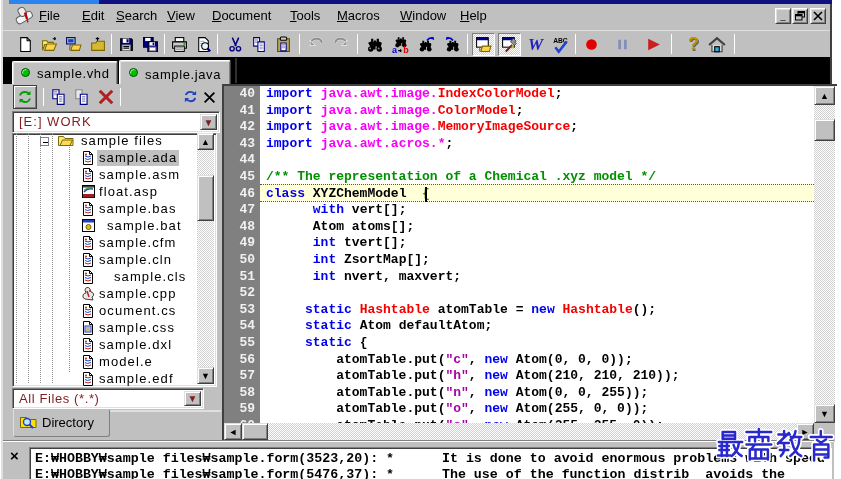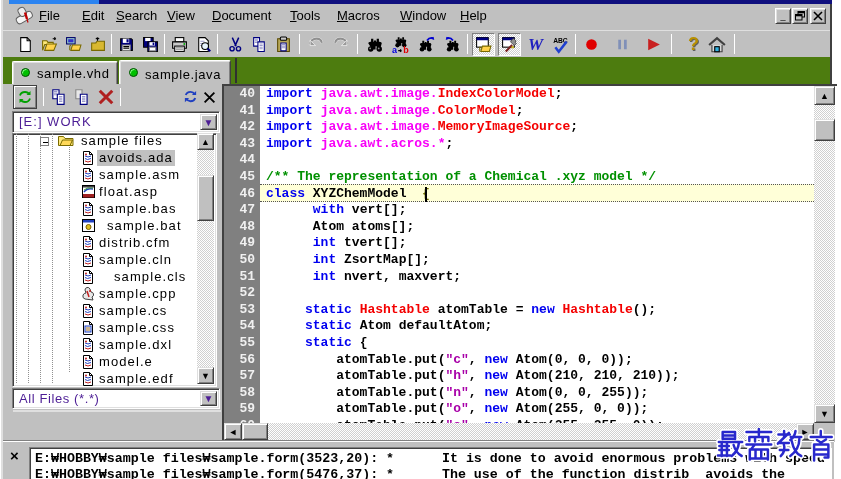--- a/index.html
+++ b/index.html
@@ -17,33 +17,33 @@
 
 #menubar{position:absolute;left:0;top:4px;width:100%;height:24px;background:#c0c0c0;
   font-size:13px;color:#000;}
 #menubar .mi{position:absolute;top:4px}
 
 #toolbar{position:absolute;left:0;top:30px;width:100%;height:27px;background:#c0c0c0;
   border-top:1px solid #dfdfdf;}
 .tbsep{position:absolute;top:3px;width:1px;height:20px;background:#808080;border-right:1px solid #fff;}
 .tbtn{position:absolute;top:2px;width:23px;height:23px;display:flex;align-items:center;justify-content:center;}
 
-#tabbar{position:absolute;left:0;top:57px;width:100%;height:27px;background:#4d7c0f;}
+#tabbar{position:absolute;left:0;top:57px;width:100%;height:27px;background:#000000;}
 .dtab{position:absolute;background:#c0c0c0;font-size:13px;letter-spacing:.6px;color:#000;
   border:1px solid;border-color:#ffffff #404040 #404040 #ffffff;border-bottom:none;
   box-shadow:inset 1px 1px 0 #dfdfdf, inset -1px 0 0 #808080;
   border-radius:2px 2px 0 0;}
 .gdot{position:absolute;width:9px;height:9px;border-radius:50%;background:#00c000;border:1px solid #005000;box-shadow:inset 1px 1px 0 #80ff80;}
 
 #lpanel{position:absolute;left:4px;top:84px;width:214px;height:356px;background:#c0c0c0;}
 #tree{position:absolute;left:5px;top:49px;width:205px;height:254px;background:#fff;
   border:1px solid;border-color:#808080 #fff #fff #808080;box-shadow:inset 1px 1px 0 #404040, inset -1px -1px 0 #dfdfdf;}
 .trow{position:absolute;height:17px;font-size:13px;letter-spacing:1.1px;color:#000;white-space:pre;}
 .combo{position:absolute;background:#fff;border:1px solid;border-color:#808080 #fff #fff #808080;
-  box-shadow:inset 1px 1px 0 #404040, inset -1px -1px 0 #dfdfdf;font-size:13px;color:#4c1d95;}
+  box-shadow:inset 1px 1px 0 #404040, inset -1px -1px 0 #dfdfdf;font-size:13px;color:#7f1d1d;}
 .cbarrow{position:absolute;right:2px;top:2px;bottom:2px;width:17px;background:#c0c0c0;
   border:1px solid;border-color:#dfdfdf #404040 #404040 #dfdfdf;box-shadow:inset 1px 1px 0 #fff, inset -1px -1px 0 #808080;
   display:flex;align-items:center;justify-content:center;font-size:10px;}
 
 #editor{position:absolute;left:219px;top:84px;width:615px;height:356px;background:#fff;
   border-left:2px solid #404040;border-top:2px solid #404040;}
 #gutter{position:absolute;left:0;top:0;width:36px;height:337px;background:#808080;
   font-family:"Liberation Mono",monospace;font-weight:bold;font-size:13px;color:#f0f0f0;
   text-align:right;padding-right:5px;line-height:16.6px;}
 #code{position:absolute;left:36px;top:0;width:554px;height:338px;background:none;overflow:hidden;
@@ -372,21 +372,21 @@
           </svg></div>
 <div class="trow" style="left:66px;top:-1px"><span style="padding:0 2px;line-height:16px;display:inline-block">sample files</span></div>
 <div class="abs" style="left:56px;top:24px;width:12px;height:1px;border-top:-2px dotted #909090"></div>
 <div class="abs" style="left:68px;top:16px"><svg width="14" height="16" viewBox="0 0 14 16">
             <path d="M2.5 1.5h6l3 3v10h-9z" fill="#fff" stroke="#000"></path>
             <path d="M8.5 1.5v3h3" fill="none" stroke="#000"></path>
             <path d="M4 6l3 1 3-1M4 8.5l2.5 1 3.5-1" stroke="#2040c0" fill="none"></path>
             <path d="M4 11l3 1 3-1" stroke="#c02020" fill="none"></path>
             <circle cx="5" cy="4.5" r="1" fill="#c02020"></circle>
           </svg></div>
-<div class="trow" style="left:84px;top:16px"><span style="background:#c0c0c0;padding:0 2px;line-height:16px;display:inline-block">avoids.ada</span></div>
+<div class="trow" style="left:84px;top:16px"><span style="background:#c0c0c0;padding:0 2px;line-height:16px;display:inline-block">sample.ada</span></div>
 <div class="abs" style="left:56px;top:41px;width:12px;height:1px;border-top:-2px dotted #909090"></div>
 <div class="abs" style="left:68px;top:33px"><svg width="14" height="16" viewBox="0 0 14 16">
             <path d="M2.5 1.5h6l3 3v10h-9z" fill="#fff" stroke="#000"></path>
             <path d="M8.5 1.5v3h3" fill="none" stroke="#000"></path>
             <path d="M4 6l3 1 3-1M4 8.5l2.5 1 3.5-1" stroke="#2040c0" fill="none"></path>
             <path d="M4 11l3 1 3-1" stroke="#c02020" fill="none"></path>
             <circle cx="5" cy="4.5" r="1" fill="#c02020"></circle>
           </svg></div>
 <div class="trow" style="left:84px;top:33px"><span style="padding:0 2px;line-height:16px;display:inline-block">sample.asm</span></div>
 <div class="abs" style="left:56px;top:58px;width:12px;height:1px;border-top:-2px dotted #909090"></div>
@@ -415,21 +415,21 @@
           </svg></div>
 <div class="trow" style="left:92px;top:84px"><span style="padding:0 2px;line-height:16px;display:inline-block">sample.bat</span></div>
 <div class="abs" style="left:56px;top:109px;width:12px;height:1px;border-top:-2px dotted #909090"></div>
 <div class="abs" style="left:68px;top:101px"><svg width="14" height="16" viewBox="0 0 14 16">
             <path d="M2.5 1.5h6l3 3v10h-9z" fill="#fff" stroke="#000"></path>
             <path d="M8.5 1.5v3h3" fill="none" stroke="#000"></path>
             <path d="M4 6l3 1 3-1M4 8.5l2.5 1 3.5-1" stroke="#2040c0" fill="none"></path>
             <path d="M4 11l3 1 3-1" stroke="#c02020" fill="none"></path>
             <circle cx="5" cy="4.5" r="1" fill="#c02020"></circle>
           </svg></div>
-<div class="trow" style="left:84px;top:101px"><span style="padding:0 2px;line-height:16px;display:inline-block">distrib.cfm</span></div>
+<div class="trow" style="left:84px;top:101px"><span style="padding:0 2px;line-height:16px;display:inline-block">sample.cfm</span></div>
 <div class="abs" style="left:56px;top:126px;width:12px;height:1px;border-top:-2px dotted #909090"></div>
 <div class="abs" style="left:68px;top:118px"><svg width="14" height="16" viewBox="0 0 14 16">
             <path d="M2.5 1.5h6l3 3v10h-9z" fill="#fff" stroke="#000"></path>
             <path d="M8.5 1.5v3h3" fill="none" stroke="#000"></path>
             <path d="M4 6l3 1 3-1M4 8.5l2.5 1 3.5-1" stroke="#2040c0" fill="none"></path>
             <path d="M4 11l3 1 3-1" stroke="#c02020" fill="none"></path>
             <circle cx="5" cy="4.5" r="1" fill="#c02020"></circle>
           </svg></div>
 <div class="trow" style="left:84px;top:118px"><span style="padding:0 2px;line-height:16px;display:inline-block">sample.cln</span></div>
 <div class="abs" style="left:56px;top:143px;width:12px;height:1px;border-top:-2px dotted #909090"></div>
@@ -449,21 +449,21 @@
           </svg></div>
 <div class="trow" style="left:84px;top:152px"><span style="padding:0 2px;line-height:16px;display:inline-block">sample.cpp</span></div>
 <div class="abs" style="left:56px;top:177px;width:12px;height:1px;border-top:-2px dotted #909090"></div>
 <div class="abs" style="left:68px;top:169px"><svg width="14" height="16" viewBox="0 0 14 16">
             <path d="M2.5 1.5h6l3 3v10h-9z" fill="#fff" stroke="#000"></path>
             <path d="M8.5 1.5v3h3" fill="none" stroke="#000"></path>
             <path d="M4 6l3 1 3-1M4 8.5l2.5 1 3.5-1" stroke="#2040c0" fill="none"></path>
             <path d="M4 11l3 1 3-1" stroke="#c02020" fill="none"></path>
             <circle cx="5" cy="4.5" r="1" fill="#c02020"></circle>
           </svg></div>
-<div class="trow" style="left:84px;top:169px"><span style="padding:0 2px;line-height:16px;display:inline-block">sample.cs</span></div>
+<div class="trow" style="left:84px;top:169px"><span style="padding:0 2px;line-height:16px;display:inline-block">ocument.cs</span></div>
 <div class="abs" style="left:56px;top:194px;width:12px;height:1px;border-top:-2px dotted #909090"></div>
 <div class="abs" style="left:68px;top:186px"><svg width="14" height="16" viewBox="0 0 14 16">
             <path d="M2.5 1.5h6l3 3v10h-9z" fill="#fff" stroke="#000"></path>
             <path d="M8.5 1.5v3h3" fill="none" stroke="#000"></path>
             <rect x="4" y="6" width="6" height="6" fill="#d8e8ff" stroke="#2040c0"></rect>
             <path d="M5 8h4M5 10h4" stroke="#c08020"></path>
           </svg></div>
 <div class="trow" style="left:84px;top:186px"><span style="padding:0 2px;line-height:16px;display:inline-block">sample.css</span></div>
 <div class="abs" style="left:56px;top:211px;width:12px;height:1px;border-top:-2px dotted #909090"></div>
 <div class="abs" style="left:68px;top:203px"><svg width="14" height="16" viewBox="0 0 14 16">
@@ -492,26 +492,34 @@
             <circle cx="5" cy="4.5" r="1" fill="#c02020"></circle>
           </svg></div>
 <div class="trow" style="left:84px;top:237px"><span style="padding:0 2px;line-height:16px;display:inline-block">sample.edf</span></div>
 <div class="abs" style="left:184px;top:-1px;width:17px;height:250px">
 <div class="dither abs" style="left:0;top:0;width:17px;height:250px"></div>
 <div class="arrbtn" style="left:0;top:0;width:17px;height:17px">▲</div>
 <div class="arrbtn" style="left:0;top:42px;width:17px;height:46px;font-size:0"></div>
 <div class="arrbtn" style="left:0;top:234px;width:17px;height:17px">▼</div>
 </div>
       </div>
-    <div class="combo" style="left:5px;top:304px;width:208px;height:21px;">
+    <div class="combo" style="left:5px;top:304px;width:192px;height:21px;">
       <span style="position:absolute;left:6px;top:2px;letter-spacing:.6px">All Files (*.*)</span>
       <div class="cbarrow">▼</div>
     </div>
 
     <div class="abs" style="left:6px;top:326px;width:208px;height:2px;background:#dfdfdf"></div>
+    <div class="abs raisedthin" style="left:6px;top:326px;width:97px;height:27px;background:#c0c0c0;border-top-color:#fff;border-radius:0 0 3px 3px;border-top:none">
+      <svg style="position:absolute;left:5px;top:4px" width="18" height="16" viewBox="0 0 18 16">
+          <path d="M1.5 13.5v-10h6l1.5 2h8v8z" fill="#ffe000" stroke="#7a6a00"></path>
+          <circle cx="8" cy="8" r="3.5" fill="#c0e8ff" stroke="#2040c0" stroke-width="1.4"></circle>
+          <path d="M10.5 10.5l3.5 3.5" stroke="#2040c0" stroke-width="2"></path>
+        </svg>
+        <span style="position:absolute;left:28px;top:5px;font-size:13px">Directory</span>
+    </div>
   </div>
 
   <div id="editor">
     <div id="curline"></div>
     <div class="abs" style="left:201px;top:101px;width:2px;height:15px;background:#000;z-index:5"></div>
     <div id="gutter">40
 41
 42
 43
 44

